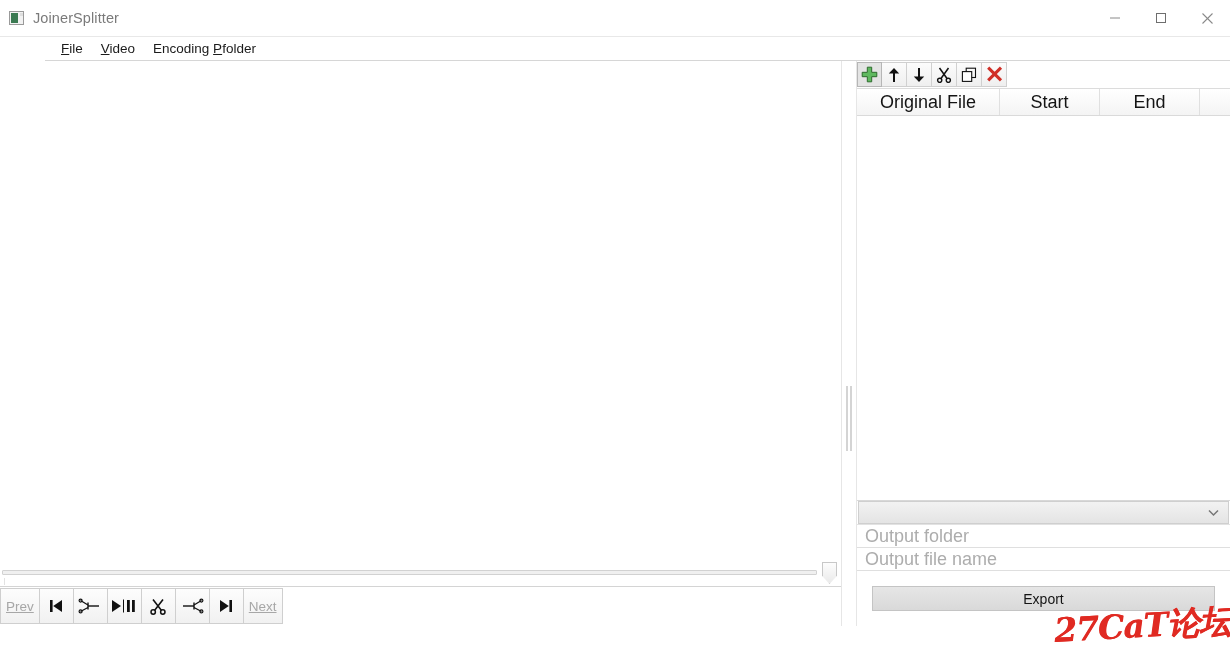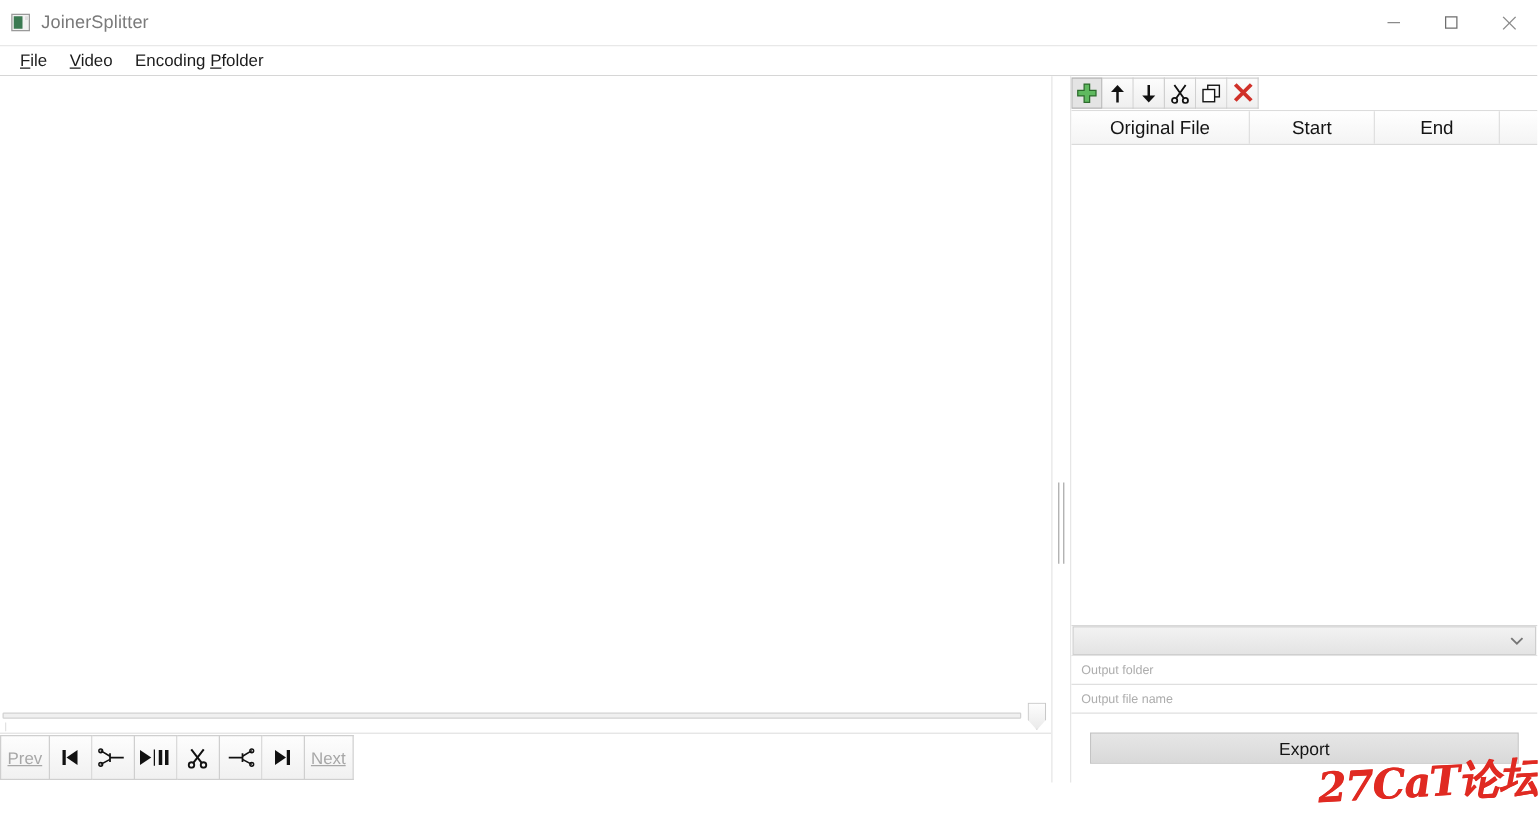--- a/index.html
+++ b/index.html
@@ -83,20 +83,21 @@
 
   
   .menubar {
     height: 24px;
     min-height: 24px;
     background: #ffffff;
     display: flex;
     align-items: center;
     padding-left: 8px;
     border-bottom: 1px solid #d6d6d6;
+    margin-left: 45px;
   }
   .menu-item {
     font-size: 13.5px;
     color: #1b1b1b;
     padding: 1px 8px 1px 8px;
     margin-right: 2px;
     white-space: nowrap;
   }
   .mn { text-decoration: underline; text-underline-offset: 1px; }
 
@@ -251,21 +252,21 @@
     height: 27px;
     min-height: 27px;
     display: flex;
     background: linear-gradient(#ffffff, #f4f4f4);
     border-bottom: 1px solid #dadada;
   }
   .th {
     display: flex;
     align-items: center;
     justify-content: center;
-    font-size: 15px;
+    font-size: 18px;
     color: #141414;
     border-right: 1px solid #e0e0e0;
     height: 100%;
   }
   .th-file  { width: 143px; }
   .th-start { width: 100px; }
   .th-end   { width: 100px; }
   .th-rest  { flex: 1; border-right: 0; }
 
   .table-body {
@@ -293,21 +294,21 @@
     font-size: 12px;
     color: #6d6d6d;
   }
 
   .field {
     height: 23px;
     min-height: 23px;
     display: flex;
     align-items: center;
     padding-left: 8px;
-    font-size: 10px;
+    font-size: 18px;
     color: #adadad;
     background: #ffffff;
     border-bottom: 1px solid #dfdfdf;
   }
 
   .export-btn {
     height: 25px;
     min-height: 25px;
     display: flex;
     align-items: center;

